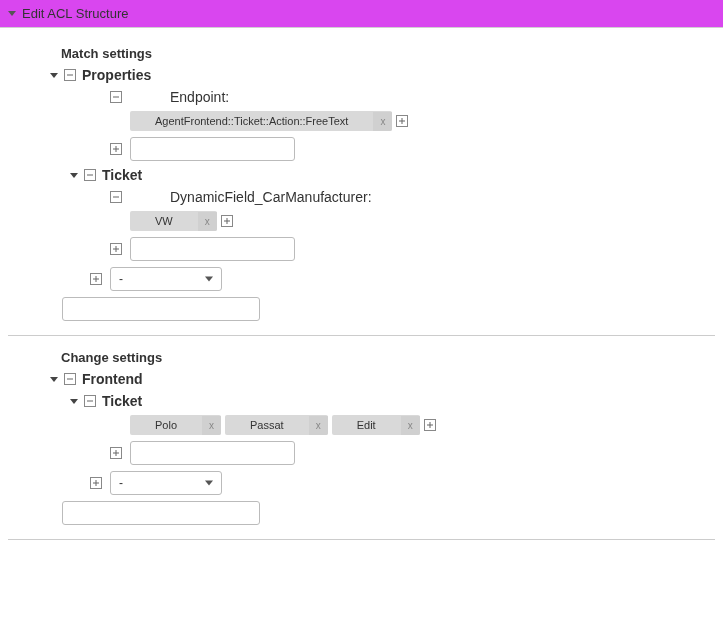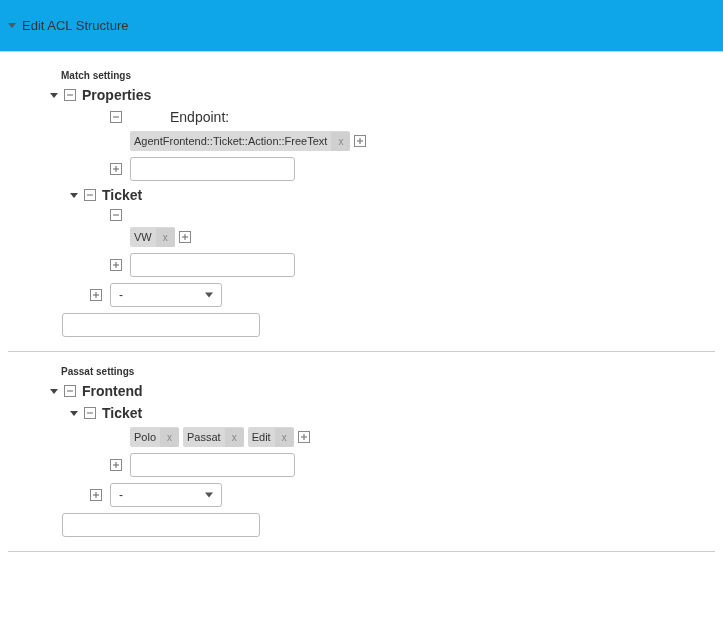--- a/index.html
+++ b/index.html
@@ -8,22 +8,22 @@
       padding: 0;
     }
     body {
       font-family: -apple-system, BlinkMacSystemFont, "Segoe UI", Arial, sans-serif;
       font-size: 13px;
       color: #333;
       background: #fff;
       width: 723px;
     }
     .header-bar {
-      background: #0ea5e9;
-      padding: 18px 8px;
+      background: #d946ef;
+      padding: 6px 8px;
       display: flex;
       align-items: center;
       gap: 6px;
       border-bottom: 1px solid #d0d0d0;
     }
     .header-bar .caret {
       width: 0;
       height: 0;
       border-left: 4px solid transparent;
       border-right: 4px solid transparent;
@@ -34,21 +34,21 @@
       color: #333;
     }
     .content {
       padding: 12px 8px 20px 8px;
     }
     .section-title {
       font-weight: 600;
       margin-left: 53px;
       margin-top: 6px;
       margin-bottom: 6px;
-      font-size: 10px;
+      font-size: 13px;
     }
     .tree-row {
       display: flex;
       align-items: center;
       gap: 6px;
       margin-bottom: 6px;
     }
     .caret {
       width: 0;
       height: 0;
@@ -117,21 +117,21 @@
     }
     .tag {
       display: inline-flex;
       align-items: center;
       background: #d9d9d9;
       border-radius: 2px;
       overflow: hidden;
       font-size: 11px;
     }
     .tag-text {
-      padding: 4px 4px;
+      padding: 4px 25px;
       color: #333;
     }
     .tag-x {
       padding: 4px 7px;
       color: #888;
       font-size: 10px;
       cursor: pointer;
       background: #d0d0d0;
     }
     .input-row {
@@ -231,20 +231,21 @@
   </div>
 
   <div class="tree-row indent-2">
     <span class="caret"></span>
     <span class="icon-square minus"></span>
     <span class="node-label">Ticket</span>
   </div>
 
   <div class="tree-row indent-3">
     <span class="icon-square minus"></span>
+    <span class="node-label regular">DynamicField_CarManufacturer:</span>
   </div>
 
   <div class="tag-row">
     <span class="tag">
       <span class="tag-text">VW</span>
       <span class="tag-x">x</span>
     </span>
     <span class="icon-square plus"></span>
   </div>
 
@@ -259,21 +260,21 @@
       <span>-</span>
     </div>
   </div>
 
   <div class="bottom-input">
     <input class="text-input" type="text" value="" style="">
   </div>
 
   <hr class="divider">
 
-  <div class="section-title">Passat settings</div>
+  <div class="section-title">Change settings</div>
 
   <div class="tree-row indent-1">
     <span class="caret"></span>
     <span class="icon-square minus"></span>
     <span class="node-label">Frontend</span>
   </div>
 
   <div class="tree-row indent-2">
     <span class="caret"></span>
     <span class="icon-square minus"></span>

